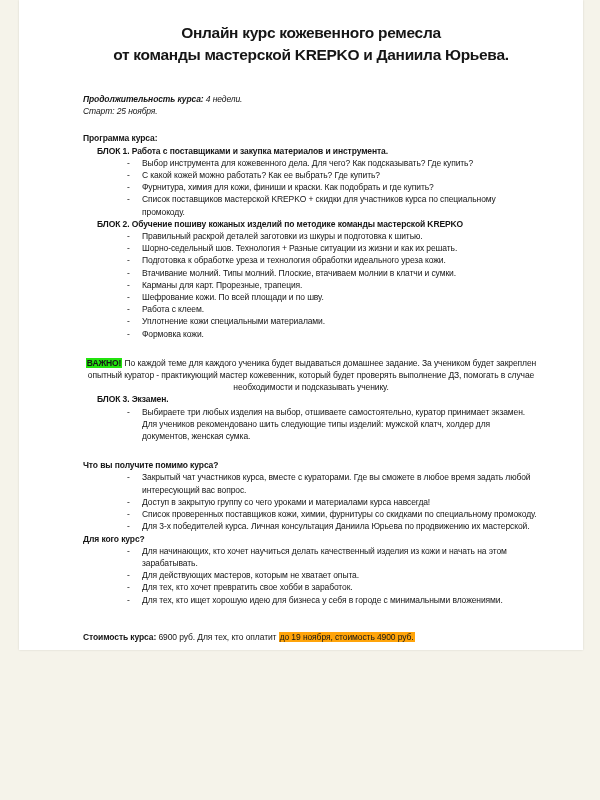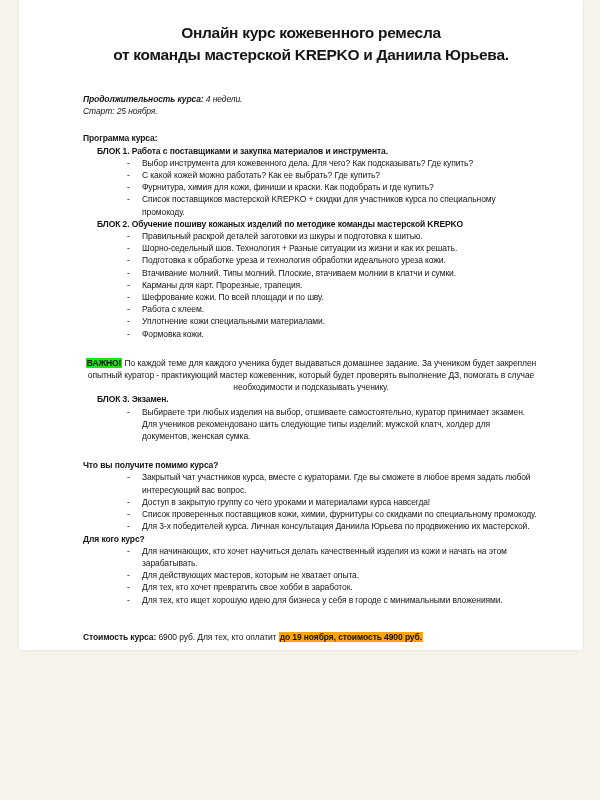--- a/index.html
+++ b/index.html
@@ -55,21 +55,20 @@
   }
   .important-para{margin-top:17px;text-align:center;}
   .hl-green{
     background:var(--important-highlight);
     font-weight:bold;
     padding:0 1px;
   }
   .hl-orange{
     background:var(--price-highlight);
     padding:0 1px;
-    font-weight:bold;
   }
   .benefits-heading{margin-top:17px;}
   .audience-heading{}
   .price-line{margin-top:25px;}
 </style>
 </head>
 <body>
 
 <div class="paper">
   <div class="content">

